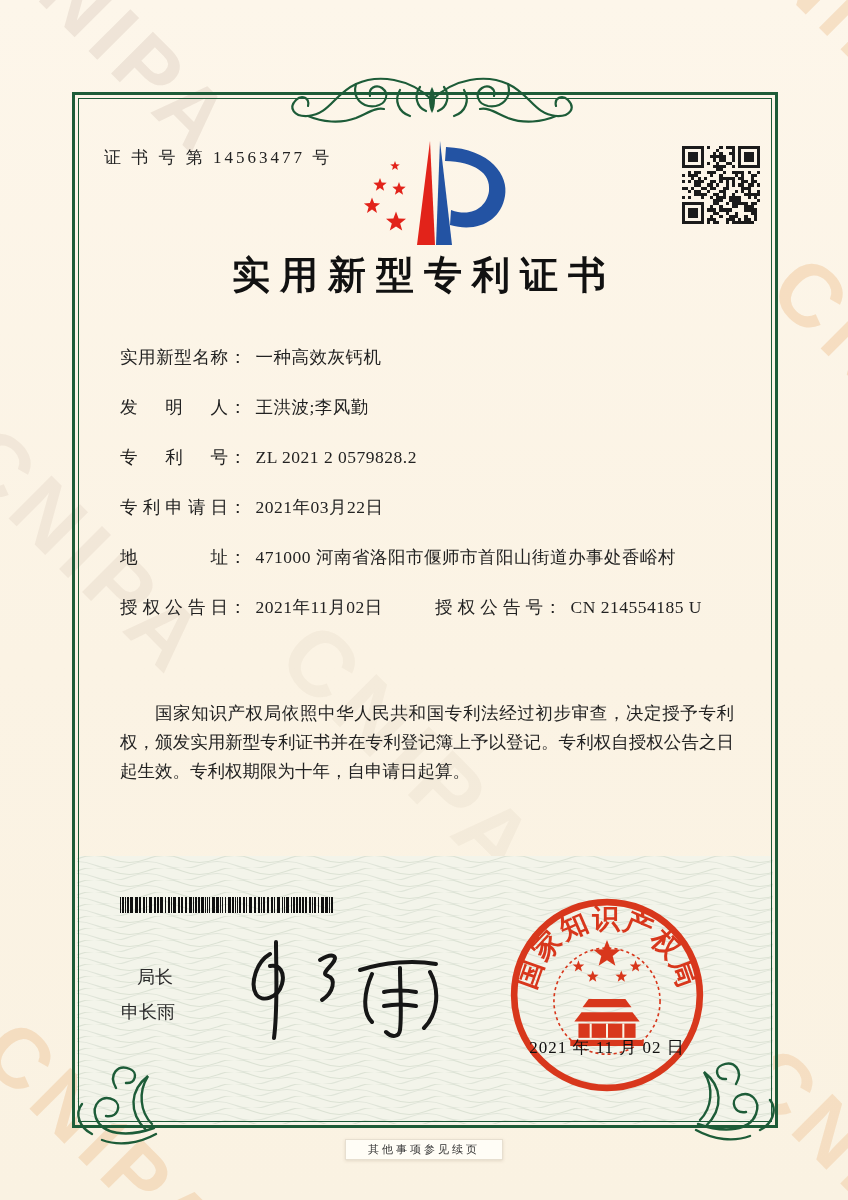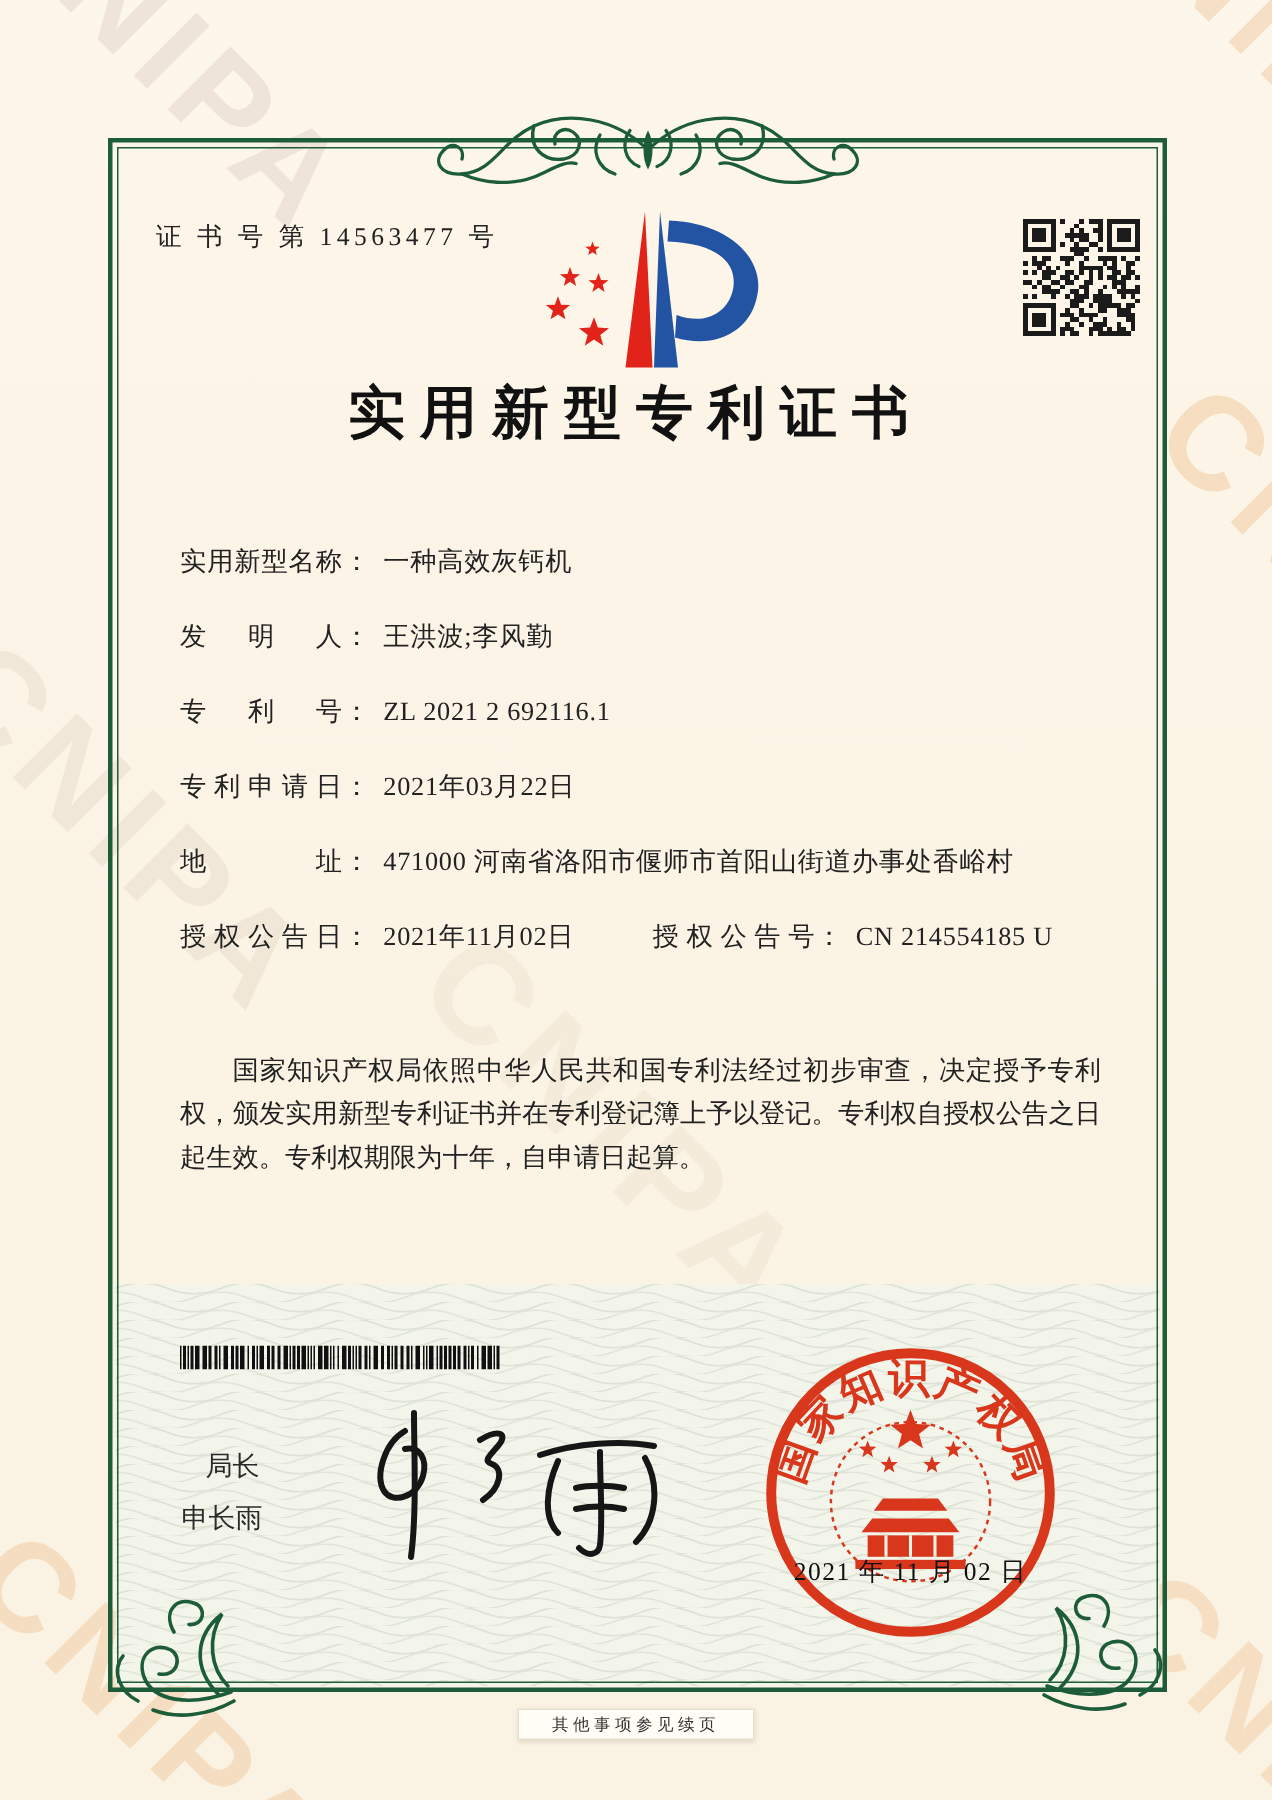--- a/index.html
+++ b/index.html
@@ -39,21 +39,21 @@
   
   .certno { position:absolute; left:104px; top:146px; font-size:17px;
             letter-spacing:3px; z-index:3; color:#222; }
   .logo   { position:absolute; left:338px; top:136px; z-index:3; }
   .qr     { position:absolute; left:682px; top:146px; width:78px; height:78px; z-index:3; }
 
   .title { position:absolute; left:0; right:0; top:250px; text-align:center;
            font-size:38px; font-weight:bold; letter-spacing:10px; z-index:3; color:#111; }
 
   
-  .fields { position:absolute; left:120px; top:362px; width:648px; z-index:3;
+  .fields { position:absolute; left:120px; top:345px; width:648px; z-index:3;
             font-size:17.5px; color:#222; }
   .frow { position:relative; height:50px; }
   .flabel { display:inline-block; width:108px; text-align:justify;
             text-align-last:justify; vertical-align:top; }
   .fcolon { margin-left:1px; }
   .fvalue { margin-left:9px; letter-spacing:0.5px; }
   .fpair2 { position:absolute; left:315px; top:0; }
 
   
   .paras { position:absolute; left:120px; top:699px; width:614px; z-index:3;
@@ -470,21 +470,21 @@
   <div class="title">实用新型专利证书</div>
 
   <div class="fields">
     <div class="frow">
       <span class="flabel">实用新型名称</span><span class="fcolon">：</span><span class="fvalue">一种高效灰钙机</span>
     </div>
     <div class="frow">
       <span class="flabel">发明人</span><span class="fcolon">：</span><span class="fvalue">王洪波;李风勤</span>
     </div>
     <div class="frow">
-      <span class="flabel">专利号</span><span class="fcolon">：</span><span class="fvalue">ZL 2021 2 692116.1</span>
+      <span class="flabel">专利号</span><span class="fcolon">：</span><span class="fvalue">ZL 2021 2 0579828.2</span>
     </div>
     <div class="frow">
       <span class="flabel">专利申请日</span><span class="fcolon">：</span><span class="fvalue">2021年03月22日</span>
     </div>
     <div class="frow">
       <span class="flabel">地址</span><span class="fcolon">：</span><span class="fvalue">471000 河南省洛阳市偃师市首阳山街道办事处香峪村</span>
     </div>
     <div class="frow">
       <span class="flabel">授权公告日</span><span class="fcolon">：</span><span class="fvalue">2021年11月02日</span>
       <span class="fpair2">

